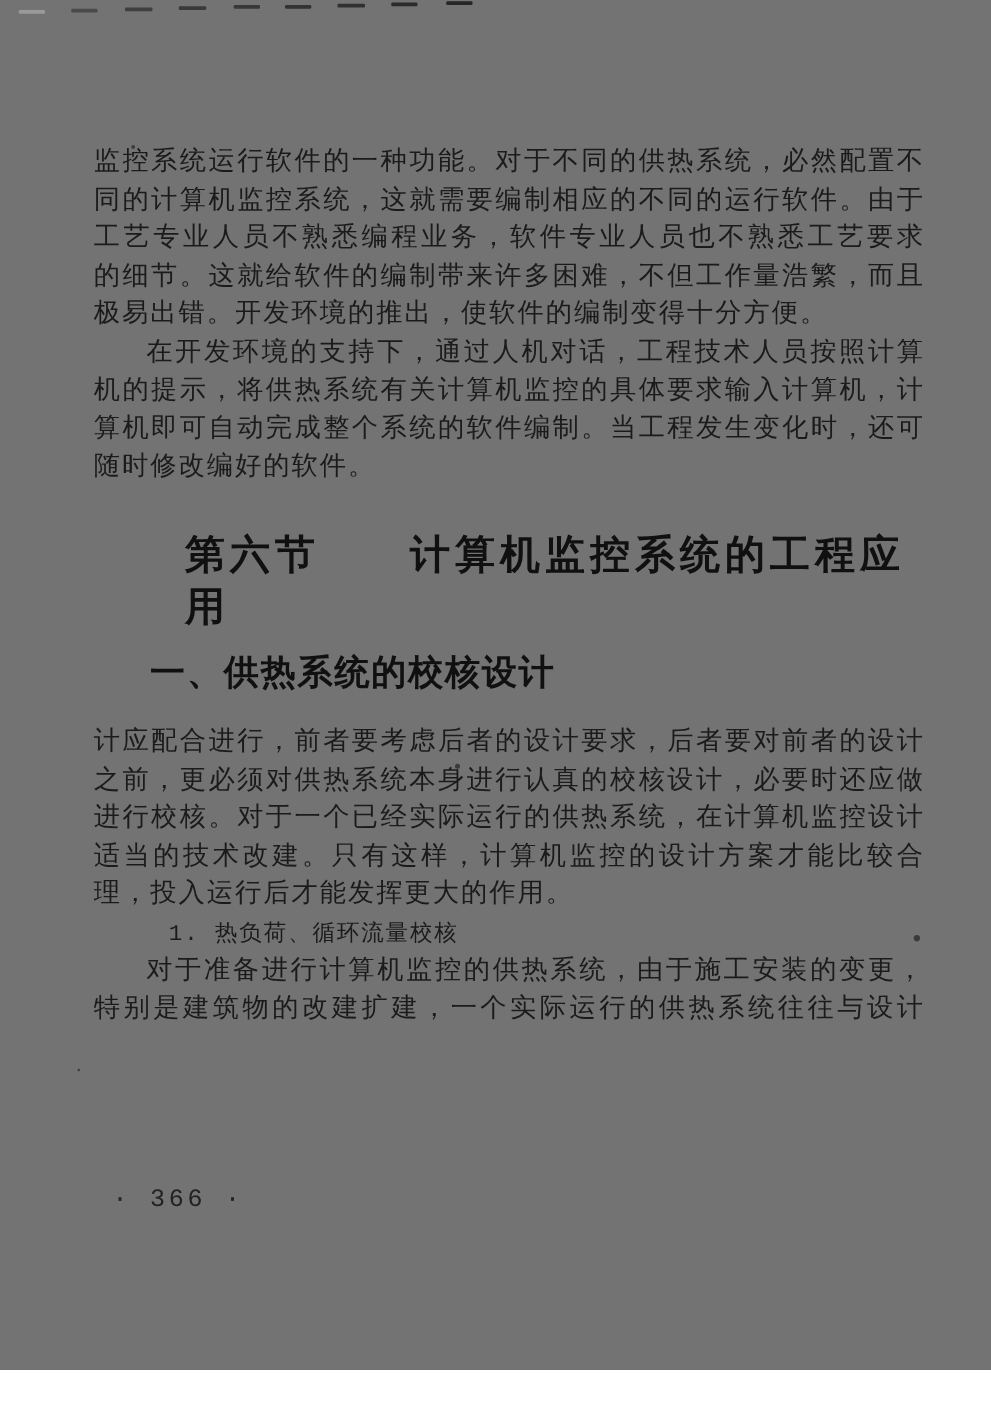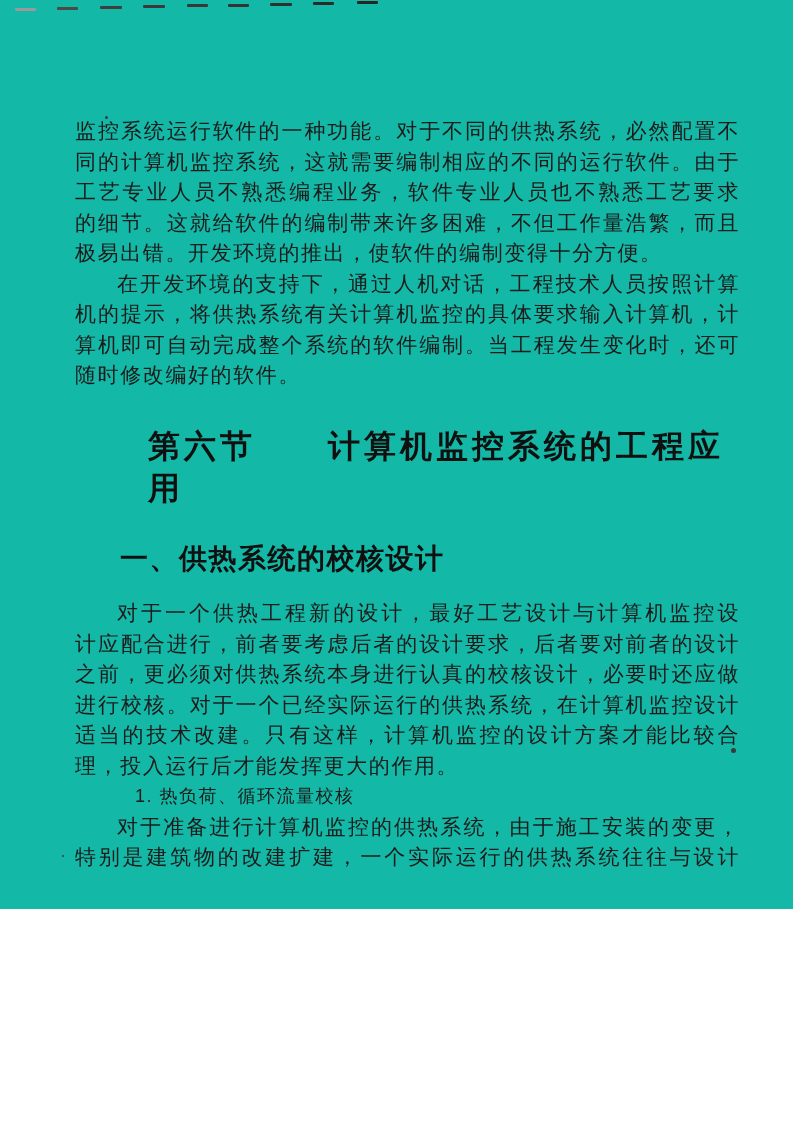--- a/index.html
+++ b/index.html
@@ -1,23 +1,23 @@
 <!DOCTYPE html>
 <html><head>
 <meta charset="utf-8">
 <style>
   html, body { margin: 0; padding: 0; }
   body { background: #ffffff; }
 
   .page {
     position: relative;
     width: 793px;
-    height: 909px;
-    background: #14b8a6;
-    font-family: Liberation Sans, sans-serif;
+    height: 1096px;
+    background: #737373;
+    font-family: Liberation Mono, monospace;
     overflow: hidden;
   }
 
   
   .dash {
     position: absolute;
     height: 3px;
     border-radius: 1px;
   }
 
@@ -49,21 +49,21 @@
   .line.indent { text-indent: 42px; }
   .line.end { text-align: left; text-align-last: left; }
 
   .heading {
     font-weight: bold;
     font-size: 32px;
     line-height: 42px;
     letter-spacing: 4px;
     padding-left: 73px;
     margin-top: 34px;
-    margin-bottom: 35px;
+    margin-bottom: 17px;
     color: #101010;
   }
 
   .subheading {
     font-weight: bold;
     font-size: 28px;
     line-height: 30.5px;
     letter-spacing: 1.5px;
     padding-left: 45px;
     margin-top: 12px;
@@ -118,21 +118,20 @@
       </div>
       <div class="body-block">
         <div class="line full indent">在开发环境的支持下，通过人机对话，工程技术人员按照计算</div>
         <div class="line full">机的提示，将供热系统有关计算机监控的具体要求输入计算机，计</div>
         <div class="line full">算机即可自动完成整个系统的软件编制。当工程发生变化时，还可</div>
         <div class="line end">随时修改编好的软件。</div>
       </div>
       <div class="heading">第六节　　计算机监控系统的工程应用</div>
       <div class="subheading">一、供热系统的校核设计</div>
       <div class="body-block">
-        <div class="line full indent">对于一个供热工程新的设计，最好工艺设计与计算机监控设</div>
         <div class="line full">计应配合进行，前者要考虑后者的设计要求，后者要对前者的设计</div>
         <div class="line full">之前，更必须对供热系统本身进行认真的校核设计，必要时还应做</div>
         <div class="line full">进行校核。对于一个已经实际运行的供热系统，在计算机监控设计</div>
         <div class="line full">适当的技术改建。只有这样，计算机监控的设计方案才能比较合</div>
         <div class="line end">理，投入运行后才能发挥更大的作用。</div>
       </div>
       <div class="list-item">1. 热负荷、循环流量校核</div>
       <div class="body-block">
         <div class="line full indent">对于准备进行计算机监控的供热系统，由于施工安装的变更，</div>
         <div class="line full">特别是建筑物的改建扩建，一个实际运行的供热系统往往与设计</div>

